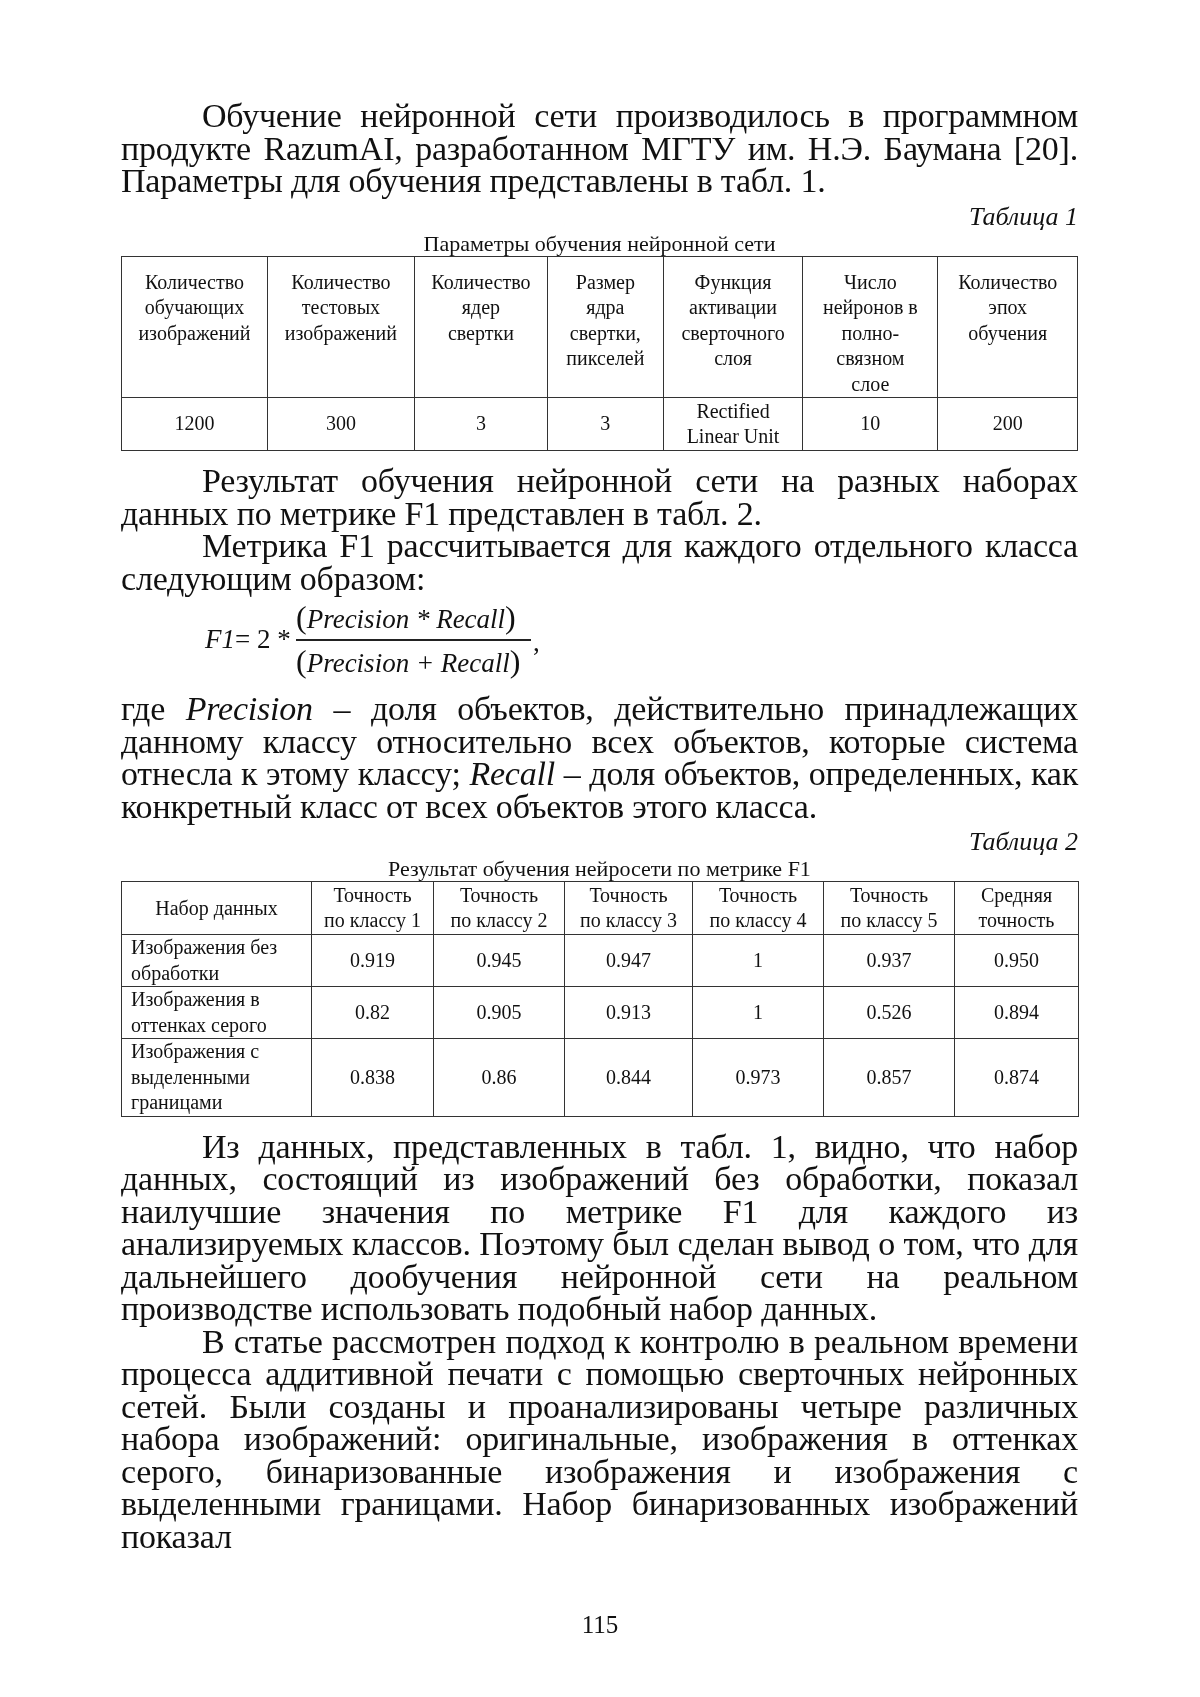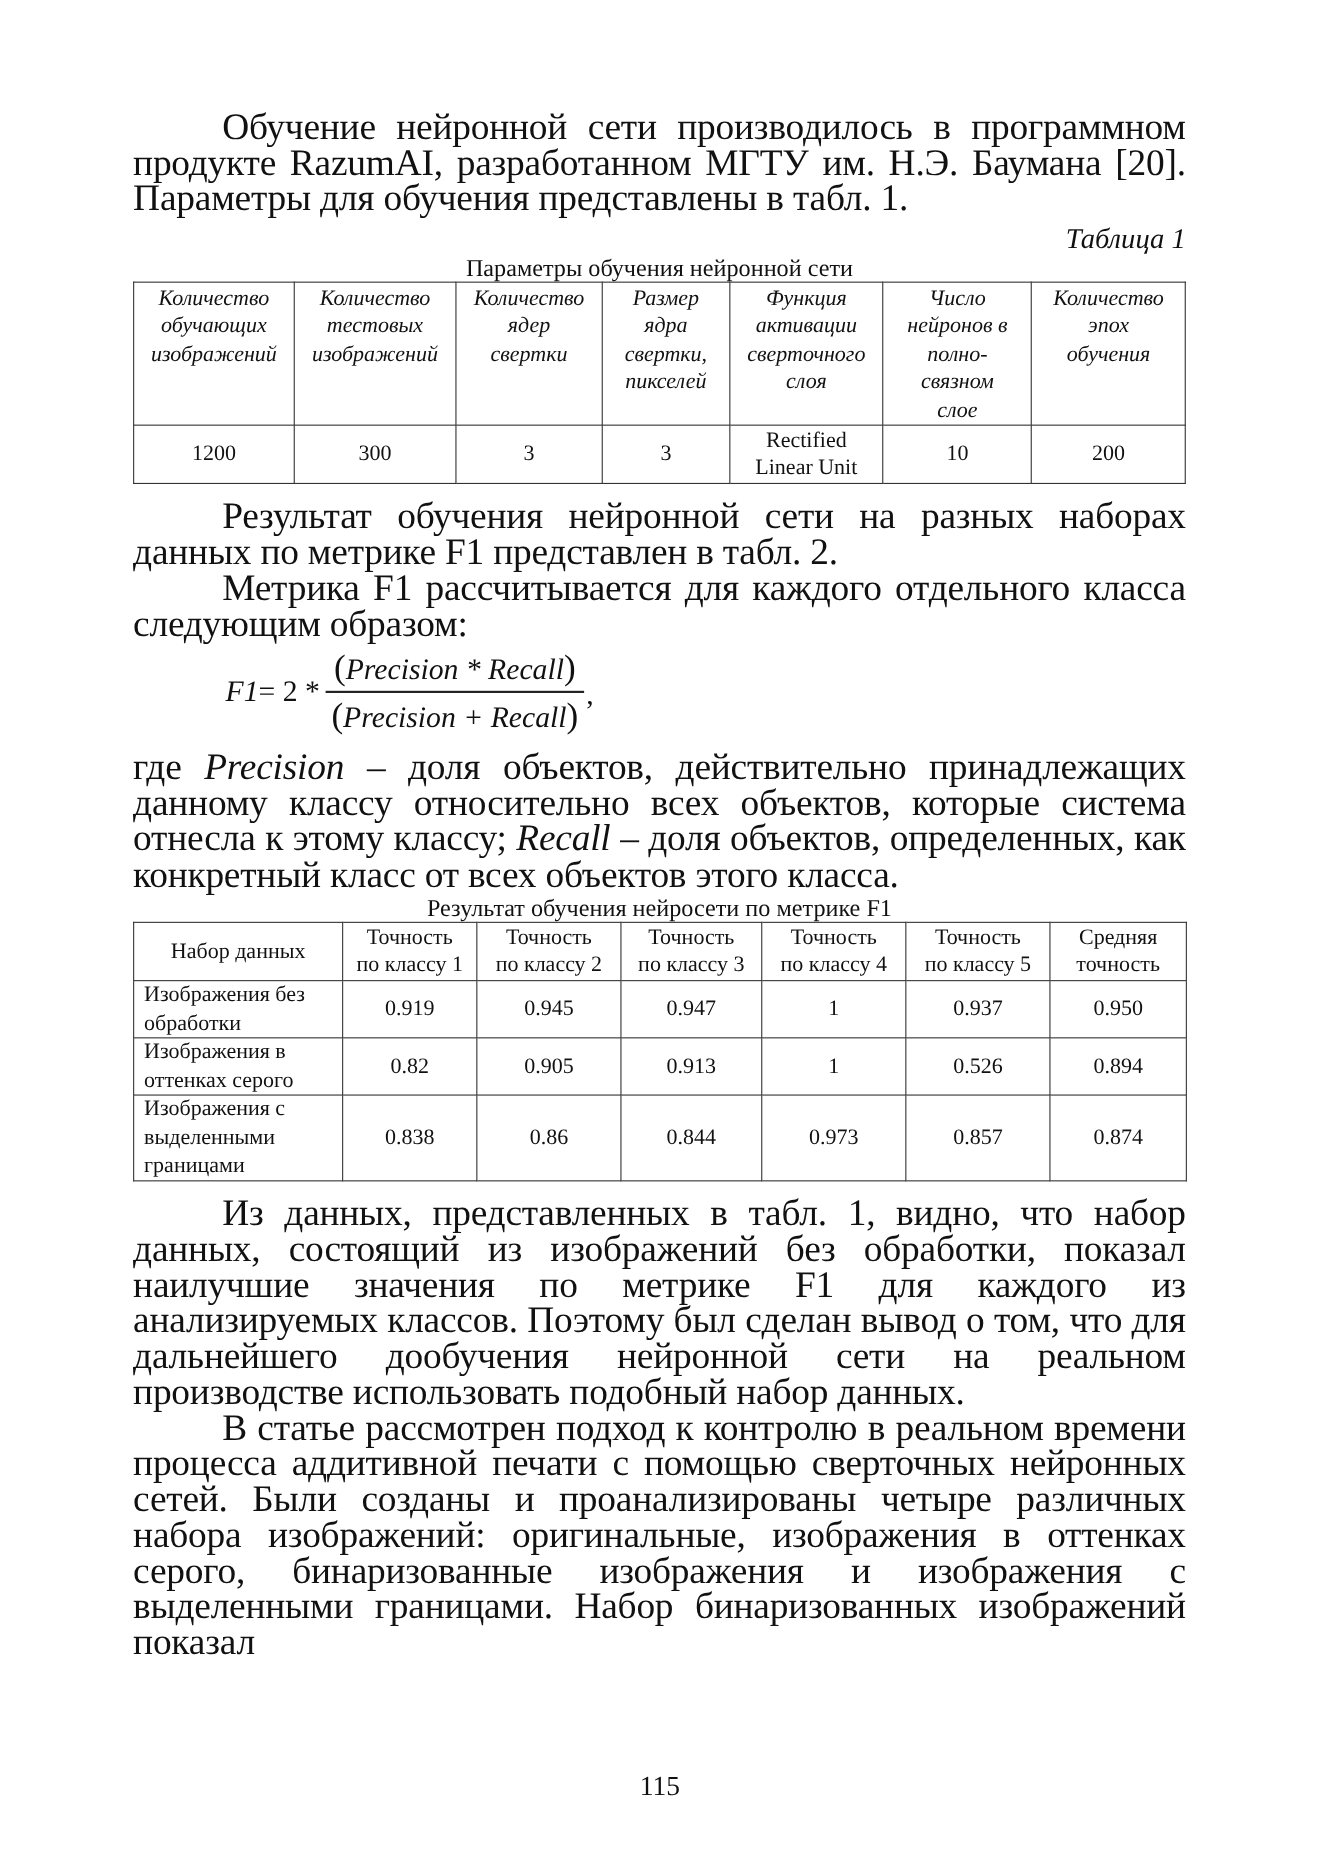--- a/index.html
+++ b/index.html
@@ -19,35 +19,35 @@
   .tab-title {
     text-align: center; font-size: 22px; line-height: 24px; margin: 2px 0 0 0;
   }
   table.t {
     border-collapse: collapse; width: 957px; font-size: 20px; line-height: 25.5px;
     table-layout: fixed;
   }
   table.t td, table.t th {
     border: 1.5px solid #333; text-align: center; font-weight: normal; padding: 0 2px;
   }
-  table.t1 th { vertical-align: top; padding-top: 2px; height: 126px; font-style: italic; }
+  table.t1 th { vertical-align: top; padding-top: 13px; height: 126px; }
   table.t1 td { height: 52px; vertical-align: middle; }
   table.t2 th { height: 52px; vertical-align: middle; line-height: 25px; }
   table.t2 td { vertical-align: middle; }
   table.t2 td.rowhead { text-align: left; padding-left: 9px; line-height: 25.5px; }
   table.t2 tr.r1 td { height: 50px; }
   table.t2 tr.r2 td { height: 50px; }
   table.t2 tr.r3 td { height: 75px; }
   .bold { font-weight: bold; }
   .formula {
     position: relative; height: 92px; margin: 2px 0 4px 0; font-size: 27px;
   }
   .formula .lhs { position: absolute; left: 84px; top: 27px; font-style: italic; }
   .formula .lhs .up { font-style: normal; }
-  .formula .frac { position: absolute; left: 175px; top: 0; text-align: center; width: 235px; }
+  .formula .frac { position: absolute; left: 175px; top: 0; width: 235px; }
   .formula .num, .formula .den { font-style: italic; white-space: nowrap; line-height: 40px; }
   .formula .bar { border-top: 2px solid #222; margin: 0 0; }
   .formula .paren { font-style: normal; font-size: 32px; }
   .formula .comma { position: absolute; left: 412px; top: 30px; }
   .heading {
     text-align: center; font-weight: bold; font-size: 25px; line-height: 30px; margin: 44px 0 16px 0;
   }
   .page-number {
     position: absolute; left: 0; width: 1200px; top: 1611px; text-align: center; font-size: 25px;
   }
@@ -105,20 +105,21 @@
     <div class="frac">
       <div class="num"><span class="paren">(</span><span>Precision * Recall</span><span class="paren">)</span></div>
       <div class="bar"></div>
       <div class="den"><span class="paren">(</span><span>Precision + Recall</span><span class="paren">)</span></div>
     </div>
     <span class="comma">,</span>
   </div>
 
   <p class="body"><span>где </span><i class="it">Precision</i><span> – доля объектов, действительно принадлежащих данному классу относительно всех объектов, которые система отнесла к этому классу; </span><i class="it">Recall</i><span> – доля объектов, определенных, как конкретный класс от всех объектов этого класса.</span></p>
 
+  <div class="tab-label">Таблица 2</div>
   <div class="tab-title">Результат обучения нейросети по метрике F1</div>
 
   <table class="t t2">
     <colgroup>
       <col style="width:190px">
         <col style="width:122px">
         <col style="width:131px">
       <col style="width:128px">
         <col style="width:131px">
         <col style="width:131px">

